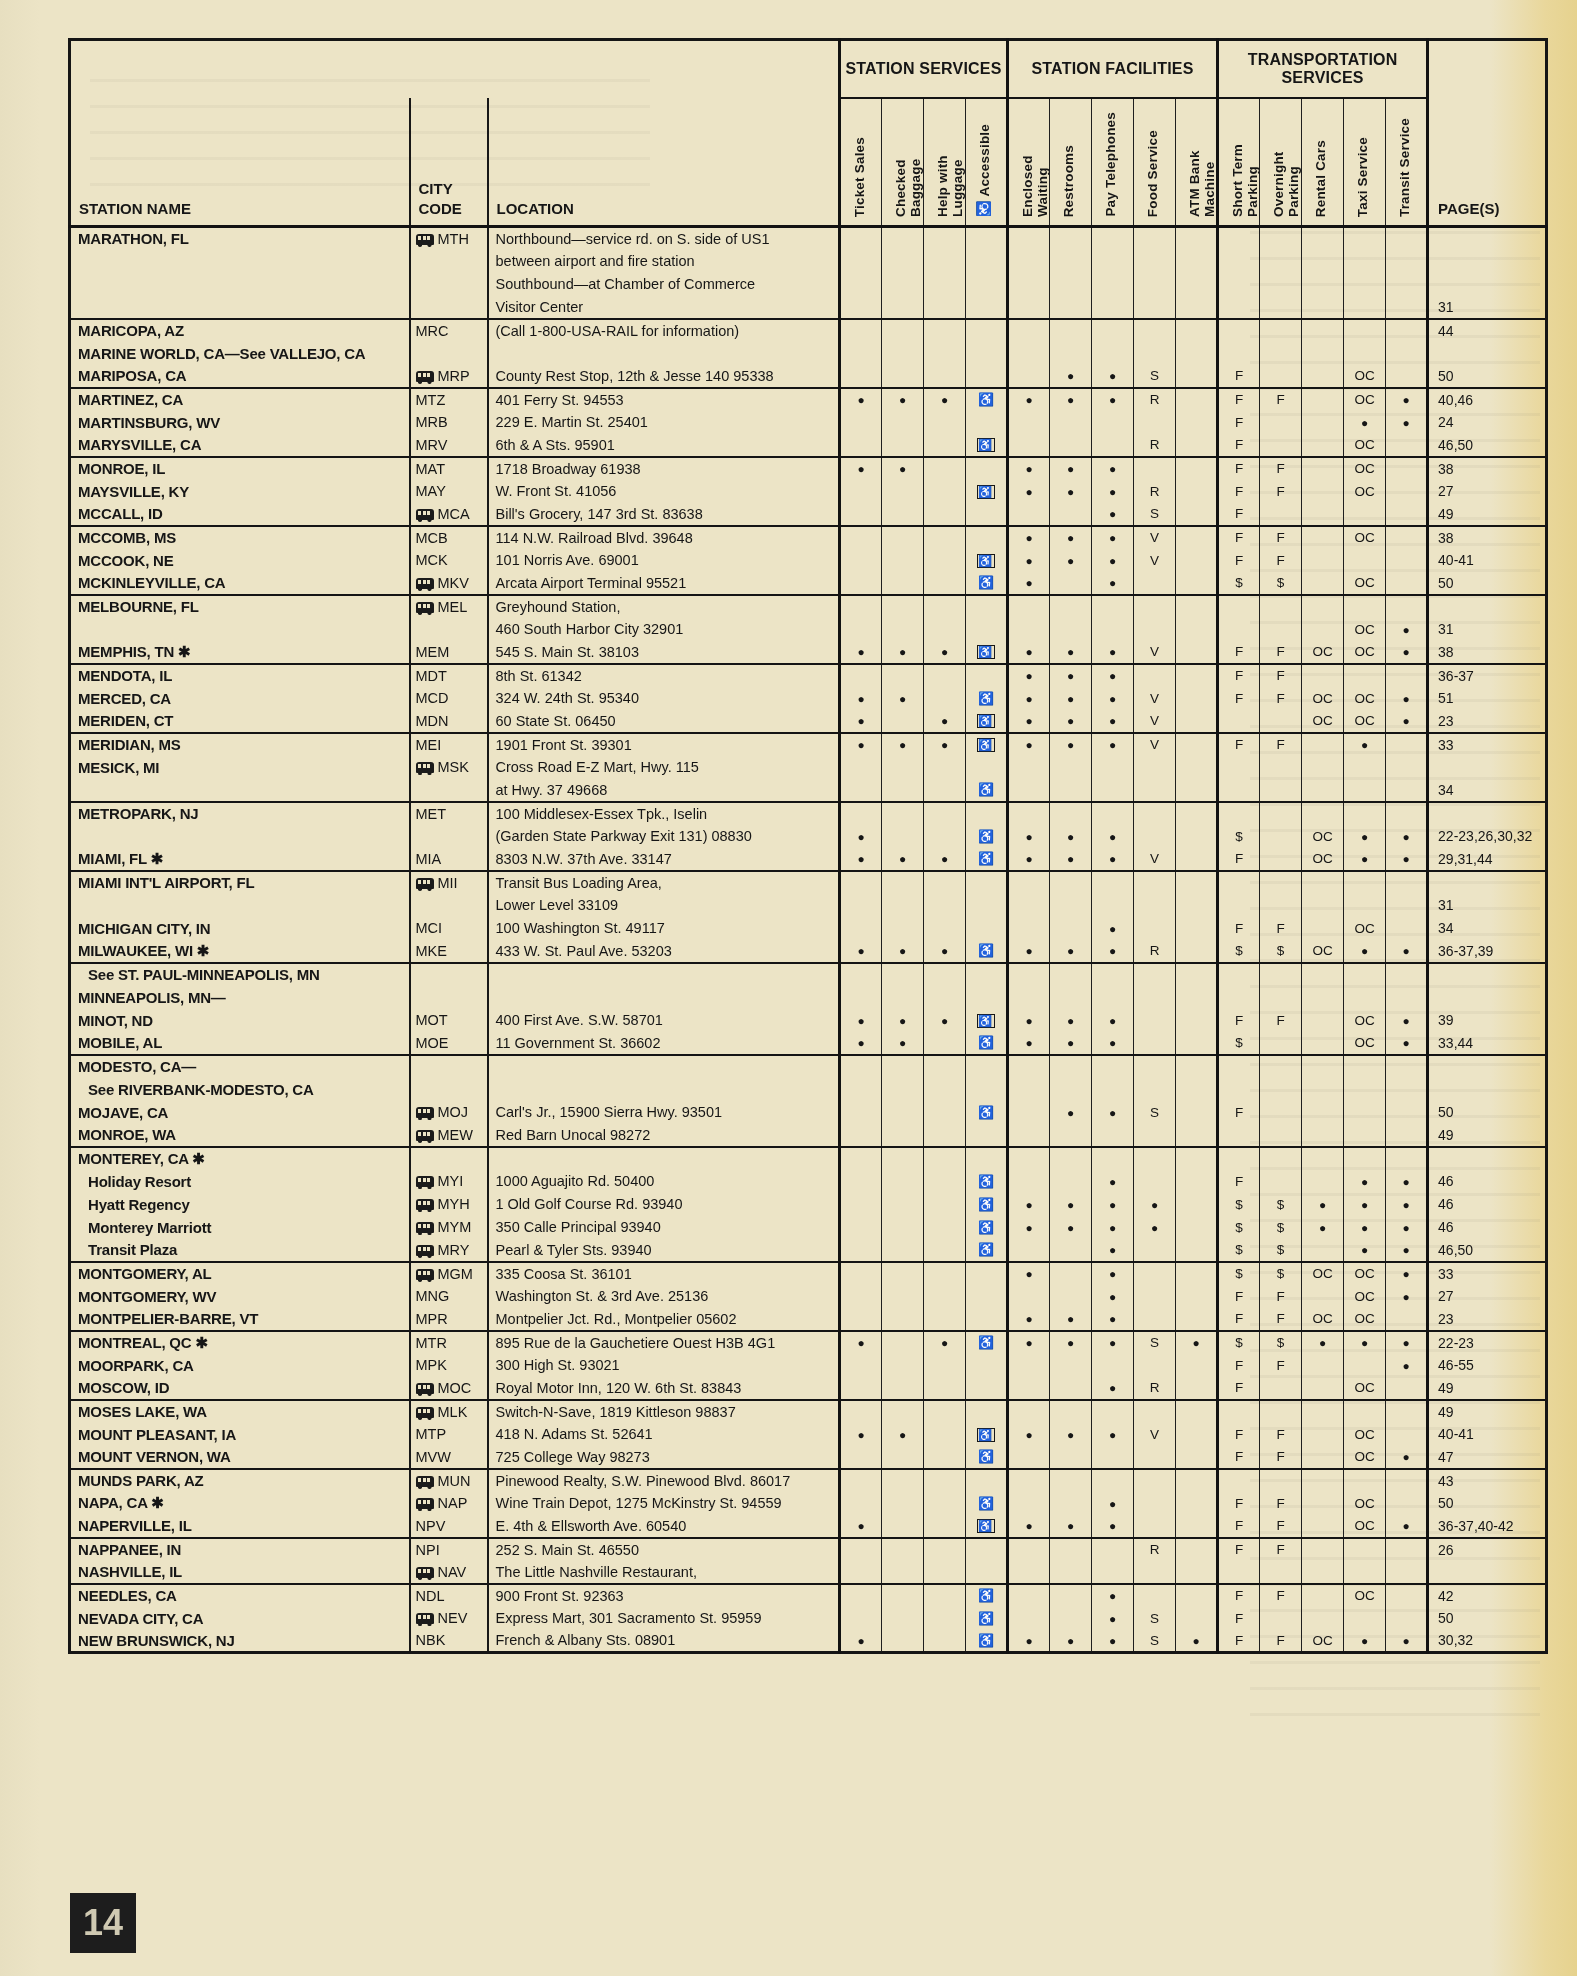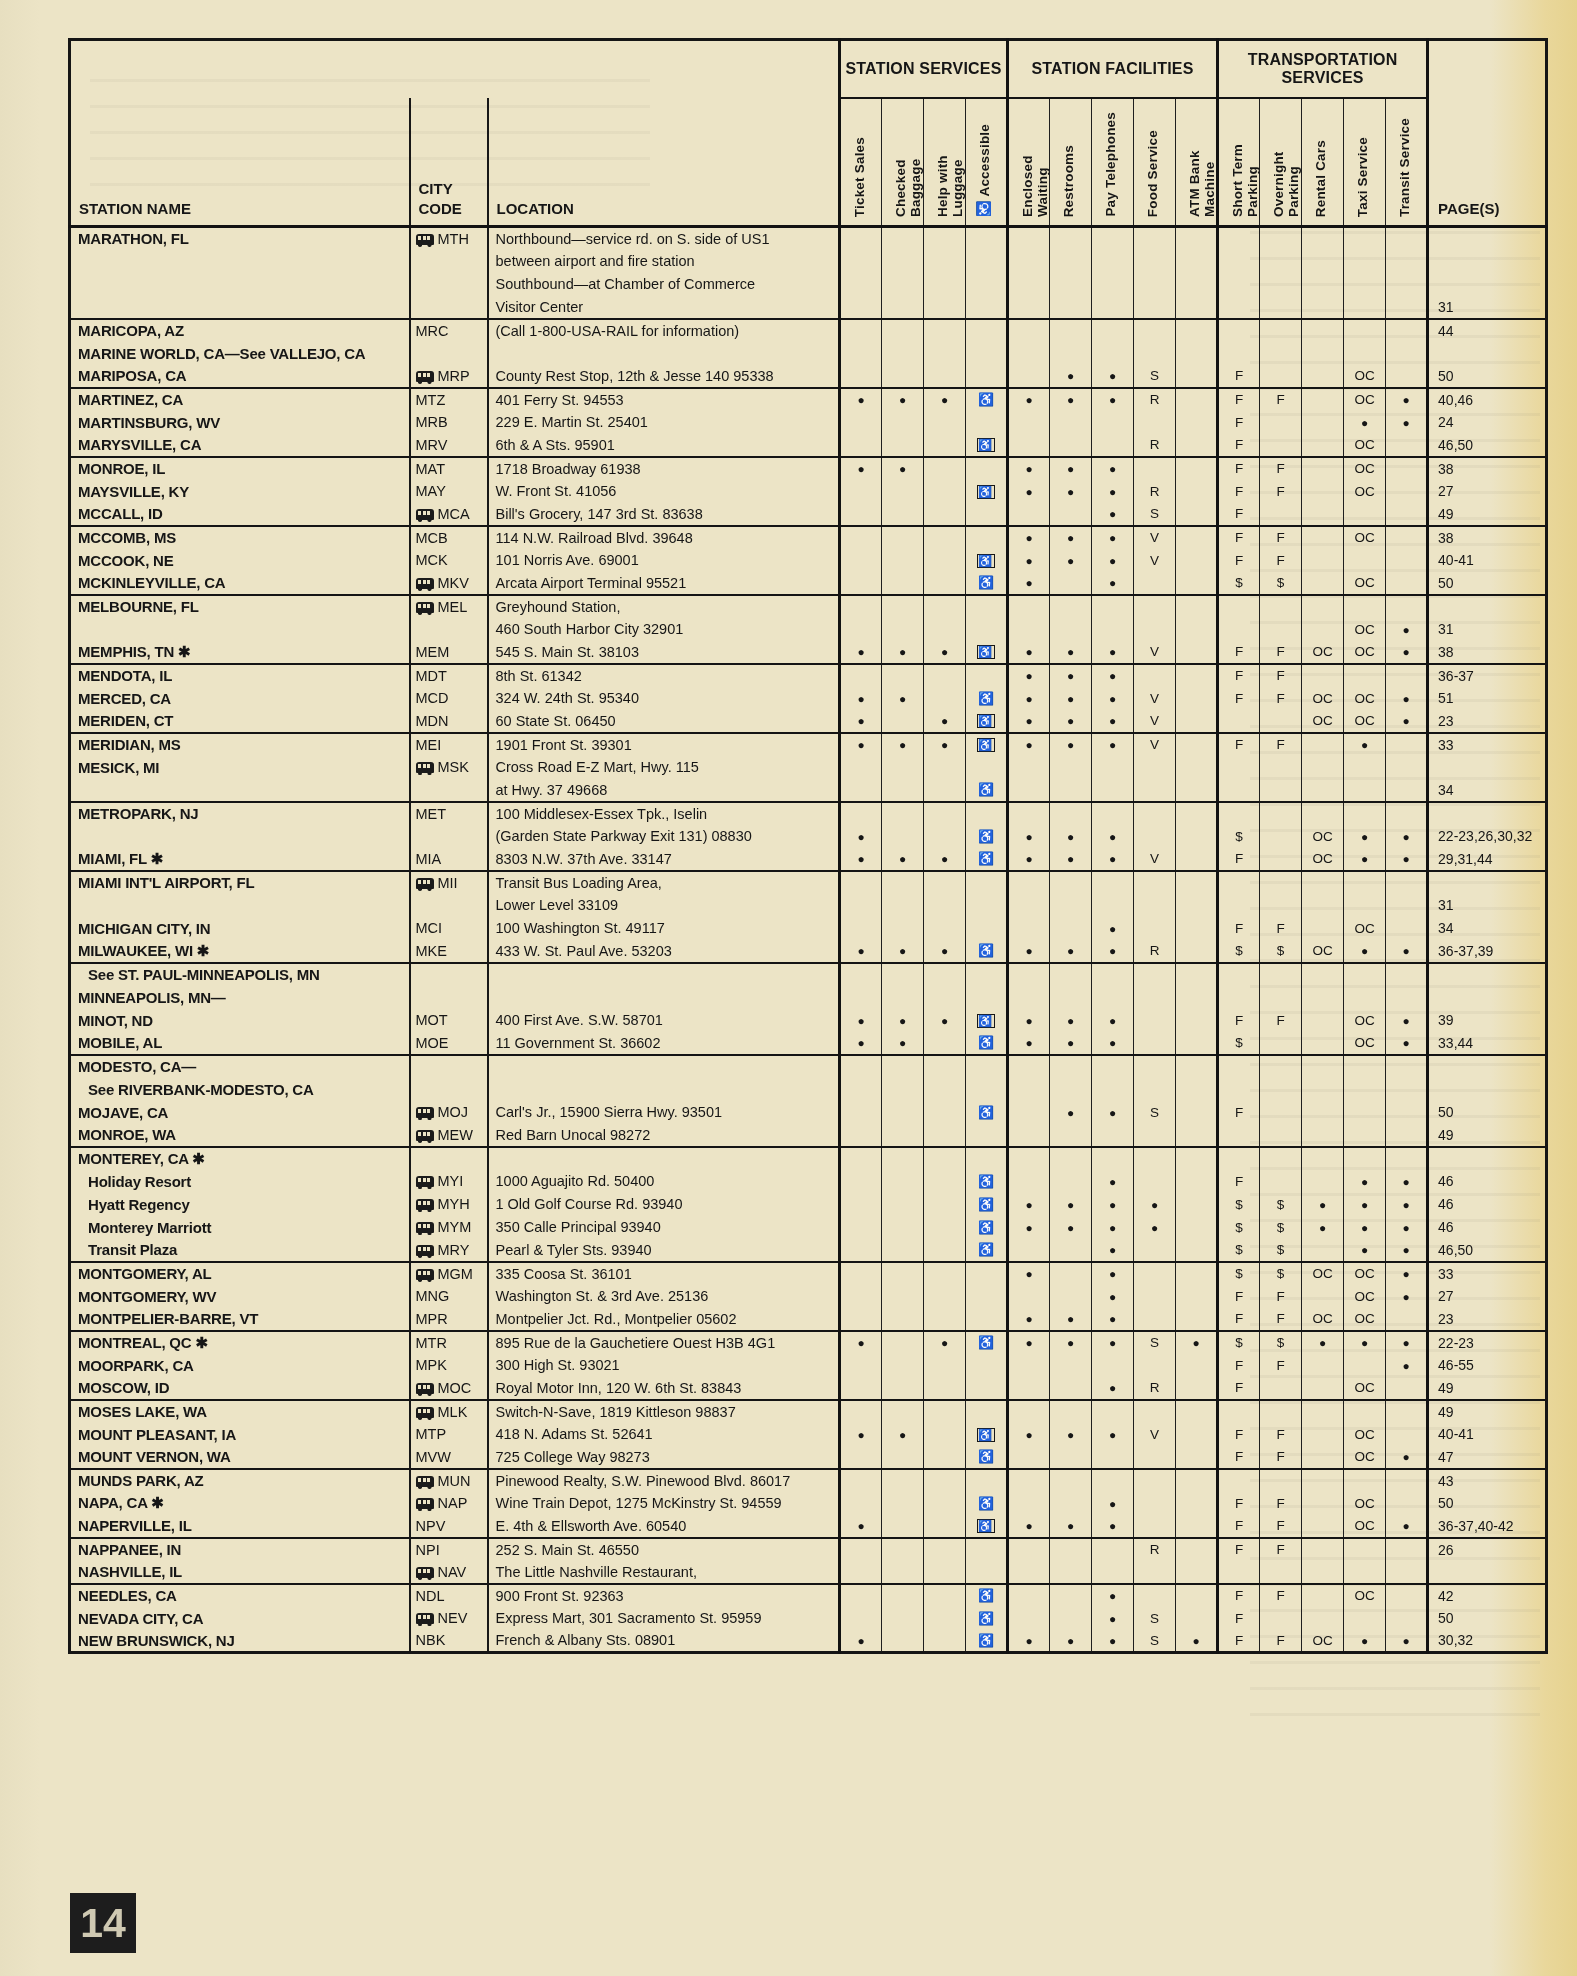--- a/index.html
+++ b/index.html
@@ -44,21 +44,21 @@
   .wc.box{border:1px solid #161616;padding:0 1px;font-size:11.5px}
 
   .bus{position:relative;display:inline-block;width:18px;height:11px;margin:0 4px -1px 0;
        background:#1b1b1b;border-radius:3px 3px 1px 1px}
   .bus::before{content:"";position:absolute;top:2px;left:2px;right:2px;height:4px;
        background:repeating-linear-gradient(90deg,#ece4c6 0 3px,#1b1b1b 3px 4.5px)}
   .bus::after{content:"";position:absolute;bottom:-2px;left:2.5px;width:3.5px;height:3.5px;border-radius:50%;
        background:#1b1b1b;box-shadow:9.5px 0 0 #1b1b1b}
 
   #pagenum{position:absolute;left:70px;top:1893px;width:66px;height:60px;background:#1d1d1d;
-           color:#cfc9b2;font-weight:700;font-size:41px;display:flex;align-items:center;justify-content:center}
+           color:#cfc9b2;font-weight:700;font-size:36px;display:flex;align-items:center;justify-content:center}
 </style>
 </head>
 <body>
 
 <div class="bleed" id="bleed1"></div>
 <div class="bleed" id="bleed2"></div>
 
 <table>
   <colgroup>
     <col style="width:340px">

